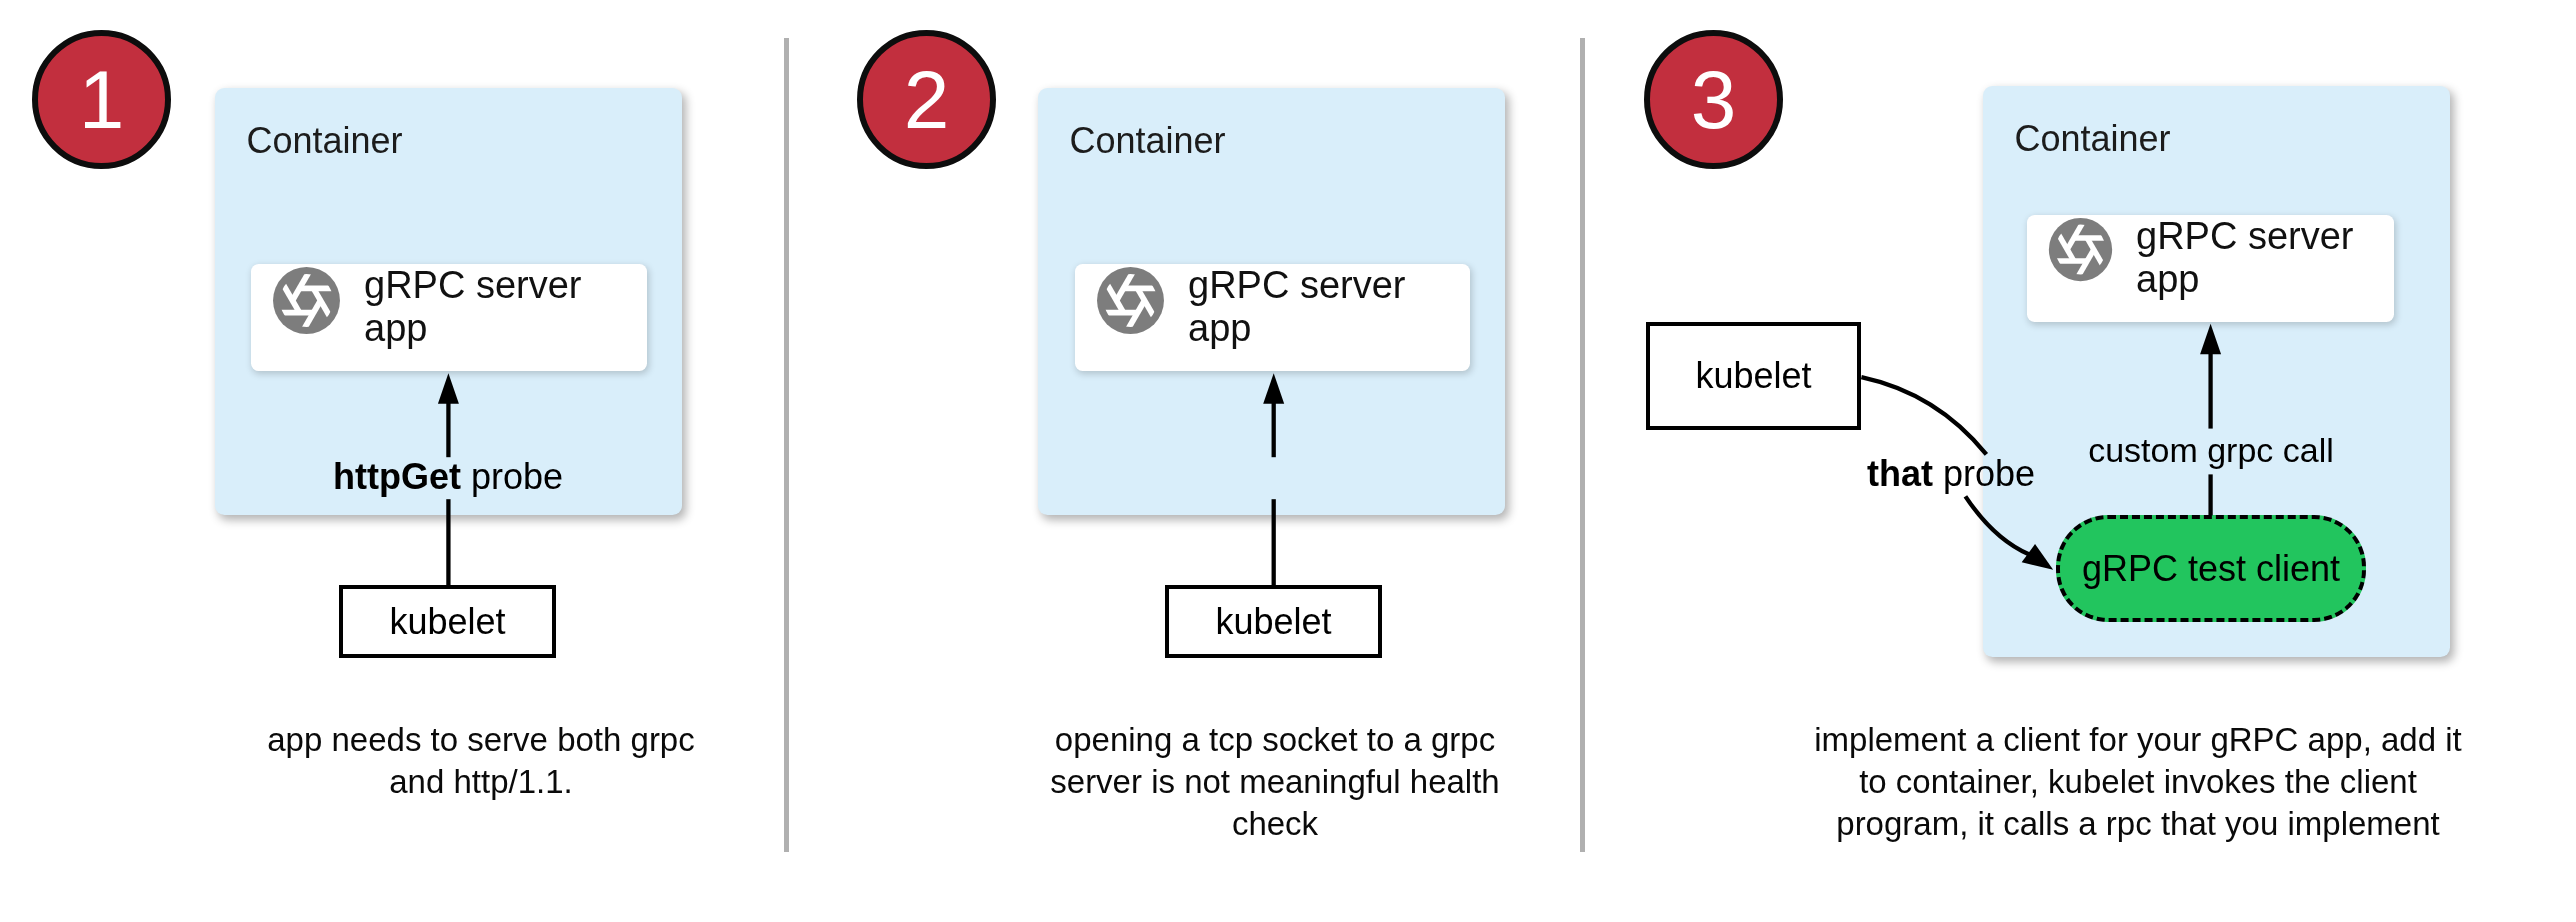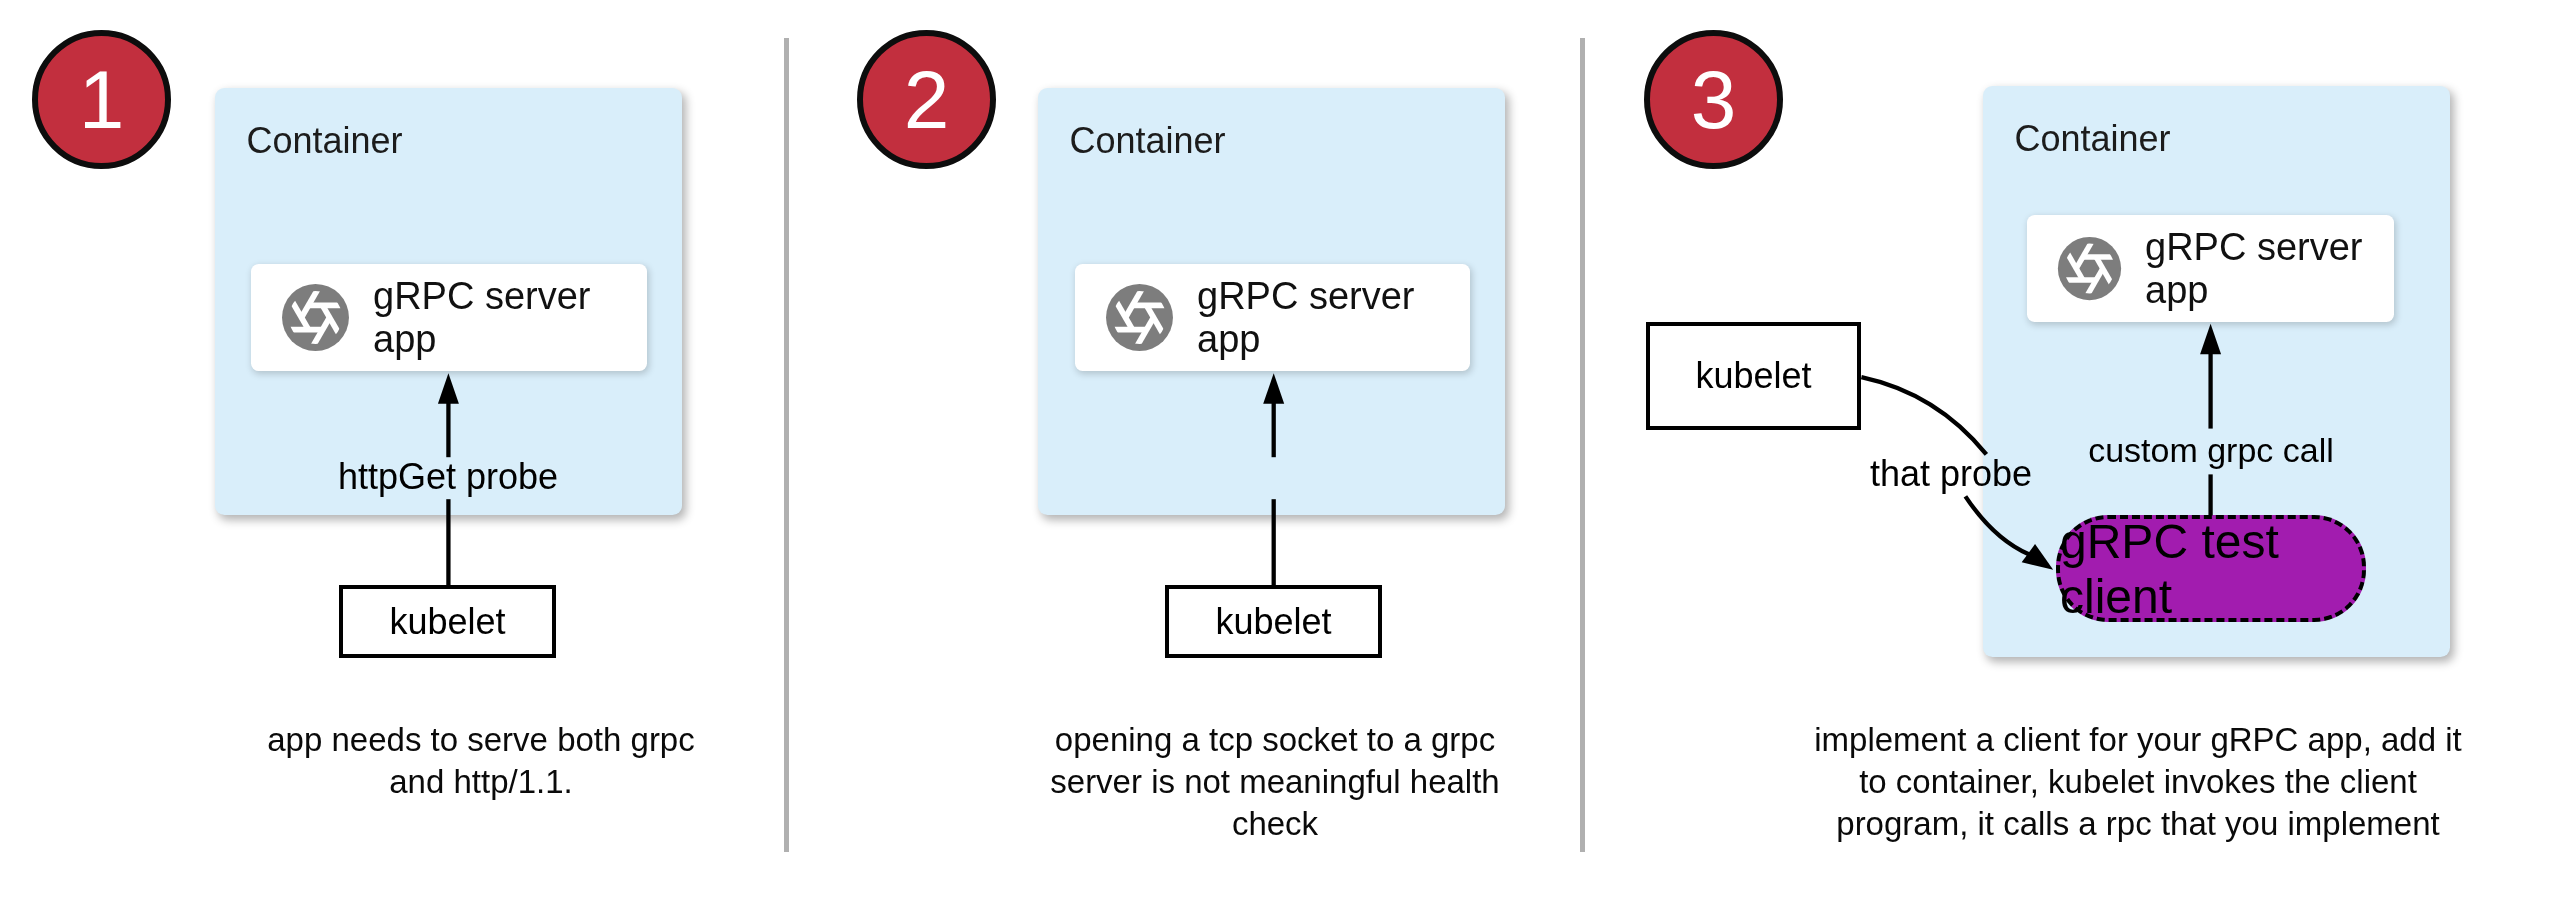--- a/index.html
+++ b/index.html
@@ -26,48 +26,48 @@
   
   .container-box{position:absolute;background:var(--container-fill);
     border-radius:9.5px;box-shadow:3.8px 4.8px 9.5px rgba(0,0,0,.30);z-index:1;}
   .c1{left:215px;top:88px;width:467px;height:427px;}
   .c2{left:1038px;top:88px;width:467px;height:427px;}
   .c3{left:1983px;top:86px;width:467px;height:571px;}
   .container-label{position:absolute;left:31.5px;top:32px;font-size:36px;color:#1c1c1c;}
 
   
   .app-box{position:absolute;background:#ffffff;border-radius:7.6px;
-    box-shadow:1.9px 2.9px 7.6px rgba(0,0,0,.18);display:flex;align-items:center;
-    padding-left:28px;gap:21px;font-size:38px;color:#111;z-index:2;}
+    box-shadow:1.9px 2.9px 7.6px rgba(0,0,0,.18);display:flex;
+    padding-left:19px;gap:21px;font-size:38px;color:#111;z-index:2;}
   .a1{left:251px;top:264px;width:396px;height:107px;}
   .a2{left:1075px;top:264px;width:395px;height:107px;}
   .a3{left:2027px;top:215px;width:367px;height:107px;}
   .aperture{flex:0 0 auto;display:block;}
 
   
   .kubelet{position:absolute;background:#ffffff;border:4.8px solid #000;
     display:flex;align-items:center;justify-content:center;
     font-size:36px;z-index:2;}
   .k1{left:339px;top:585px;width:217px;height:73px;}
   .k2{left:1165px;top:585px;width:217px;height:73px;}
   .k3{left:1646px;top:322px;width:215px;height:108px;}
 
   
   .dashed-box{position:absolute;left:2056px;top:515px;width:310px;height:107px;
-    background:#a21caf;border:4.8px dashed #000;border-radius:52px;
-    display:flex;align-items:center;justify-content:center;font-size:48px;z-index:2;}
+    background:#22c55e;border:4.8px dashed #000;border-radius:52px;
+    display:flex;align-items:center;justify-content:center;font-size:36px;z-index:2;}
 
   
   .float-label{position:absolute;transform:translate(-50%,-50%);
     font-size:36px;white-space:nowrap;z-index:6;}
   .p1{left:448px;top:477px;}
   .p2{left:1274px;top:477px;}
   .p3{left:1951px;top:474px;}
   .call-label{left:2211px;top:450px;font-size:34px;}
-  .float-label b{font-weight:normal;}
+  .float-label b{font-weight:bold;}
 
   
   .caption{position:absolute;transform:translateX(-50%);text-align:center;
     font-size:33px;line-height:42px;white-space:pre-line;color:#0a0a0a;z-index:3;}
   .cap1{left:481px;top:719px;width:725px;}
   .cap2{left:1275px;top:719px;width:725px;}
   .cap3{left:2138px;top:719px;width:935px;}
 
   
   .divider{position:absolute;top:38px;height:814px;width:4.8px;

